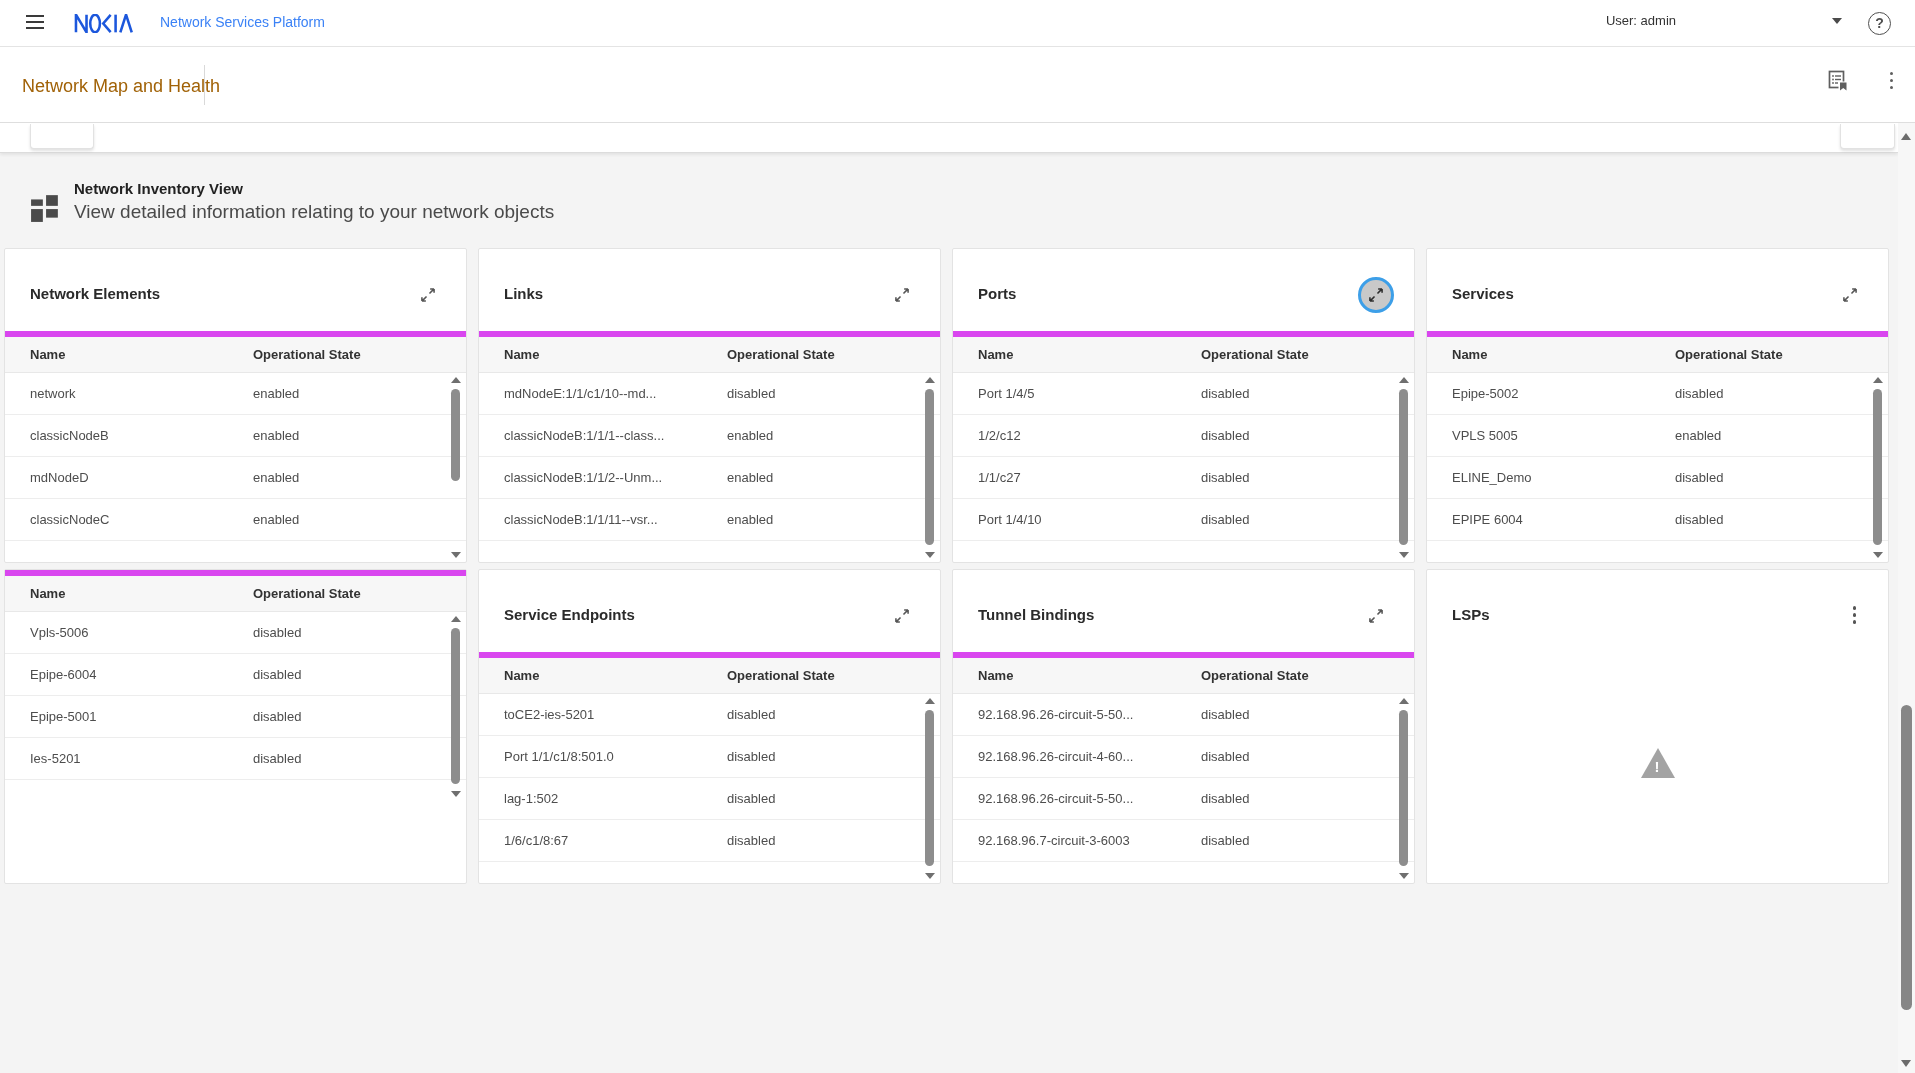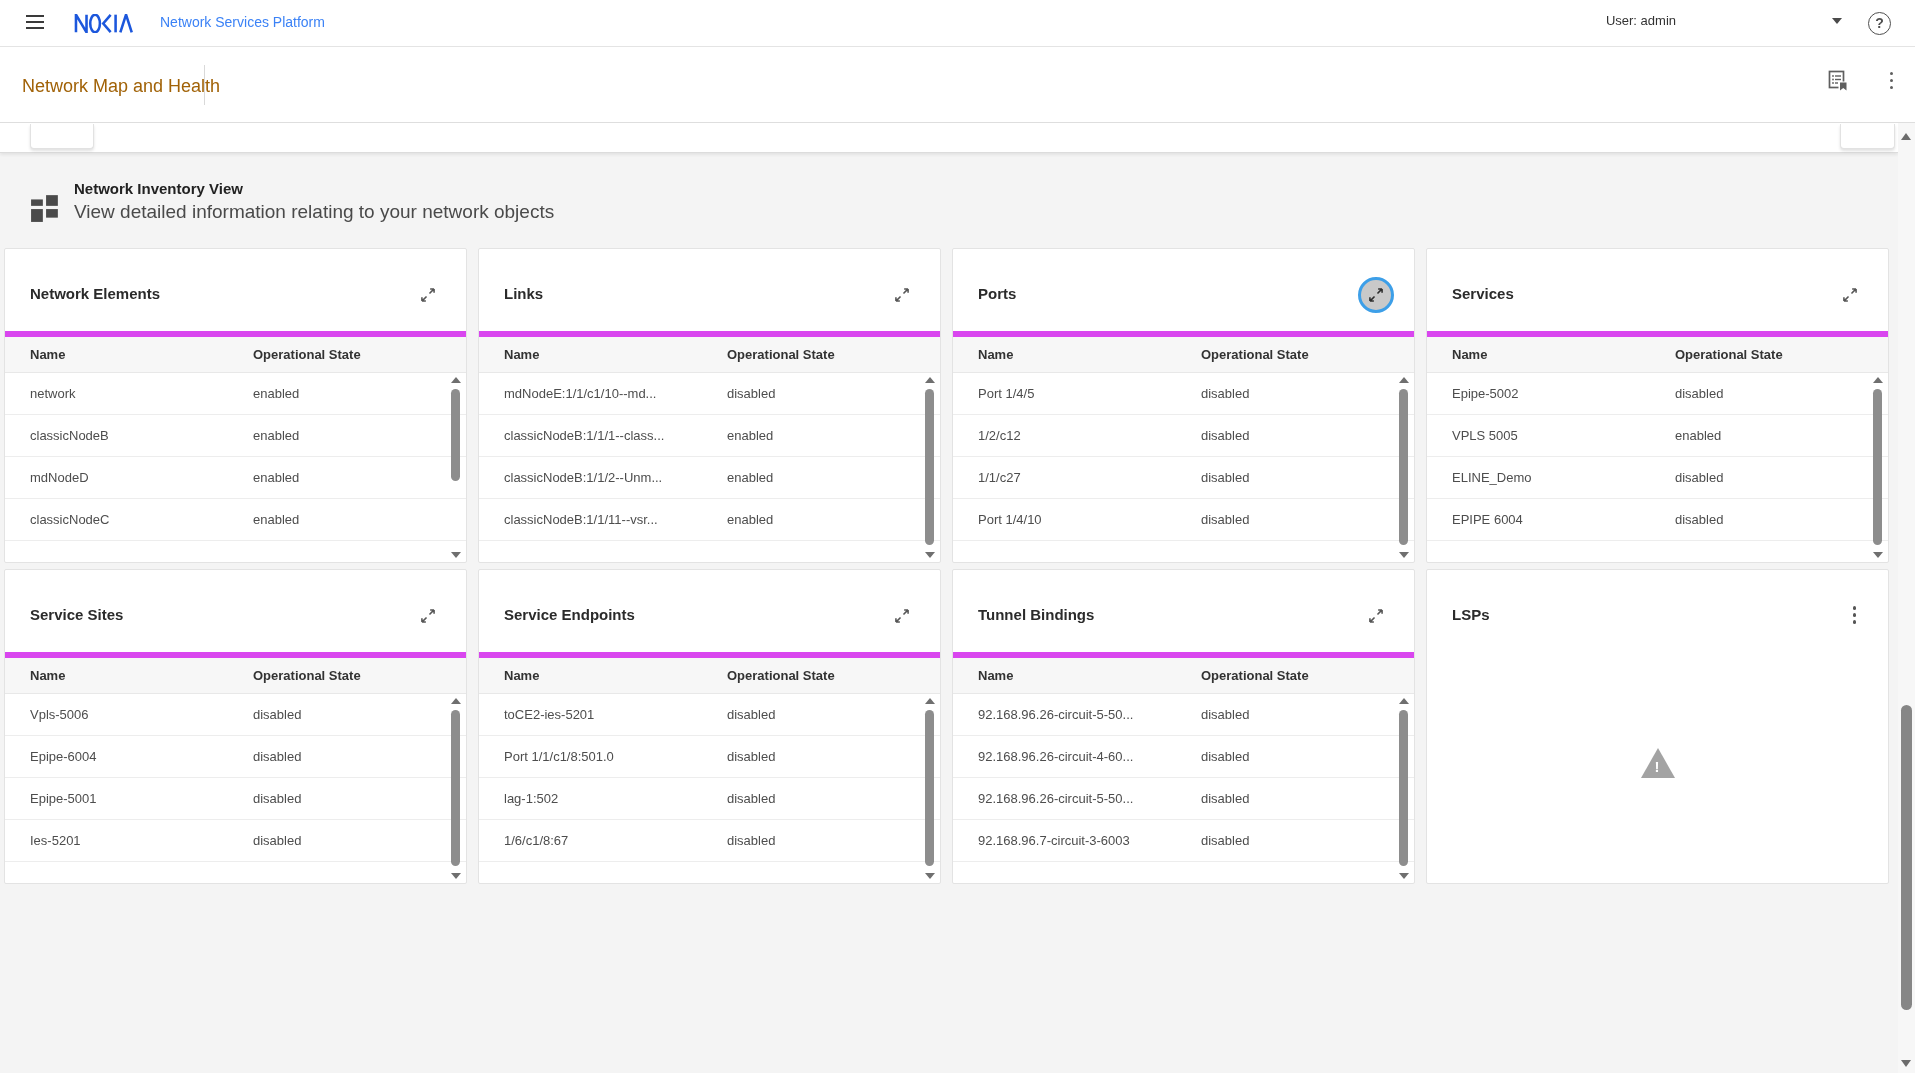--- a/index.html
+++ b/index.html
@@ -338,29 +338,20 @@
             </div>
           </div>
       <div class="vscroll">
         <span class="arr up"></span>
         <span class="thumb"></span>
         <span class="arr down"></span>
       </div>
     </div>
   </section>
       <section class="card">
-    <header class="card-head">
-      <h2 class="card-title">Service Sites</h2>
-      <button class="expand-btn">
-        <svg viewBox="0 0 16 16" aria-hidden="true">
-          <path d="M9.3 6.7 L13.4 2.6 M13.4 2.6 H9.9 M13.4 2.6 V6.1"></path>
-          <path d="M6.7 9.3 L2.6 13.4 M2.6 13.4 H6.1 M2.6 13.4 V9.9"></path>
-        </svg>
-      </button>
-    </header>
     <div class="thead">
       <span class="th th-name">Name</span>
       <span class="th th-state">Operational State</span>
     </div>
     <div class="tbody">
       <div class="rows">
             <div class="trow">
               <span class="cell c-name">Vpls-5006</span>
               <span class="cell c-state">disabled</span>
             </div>

